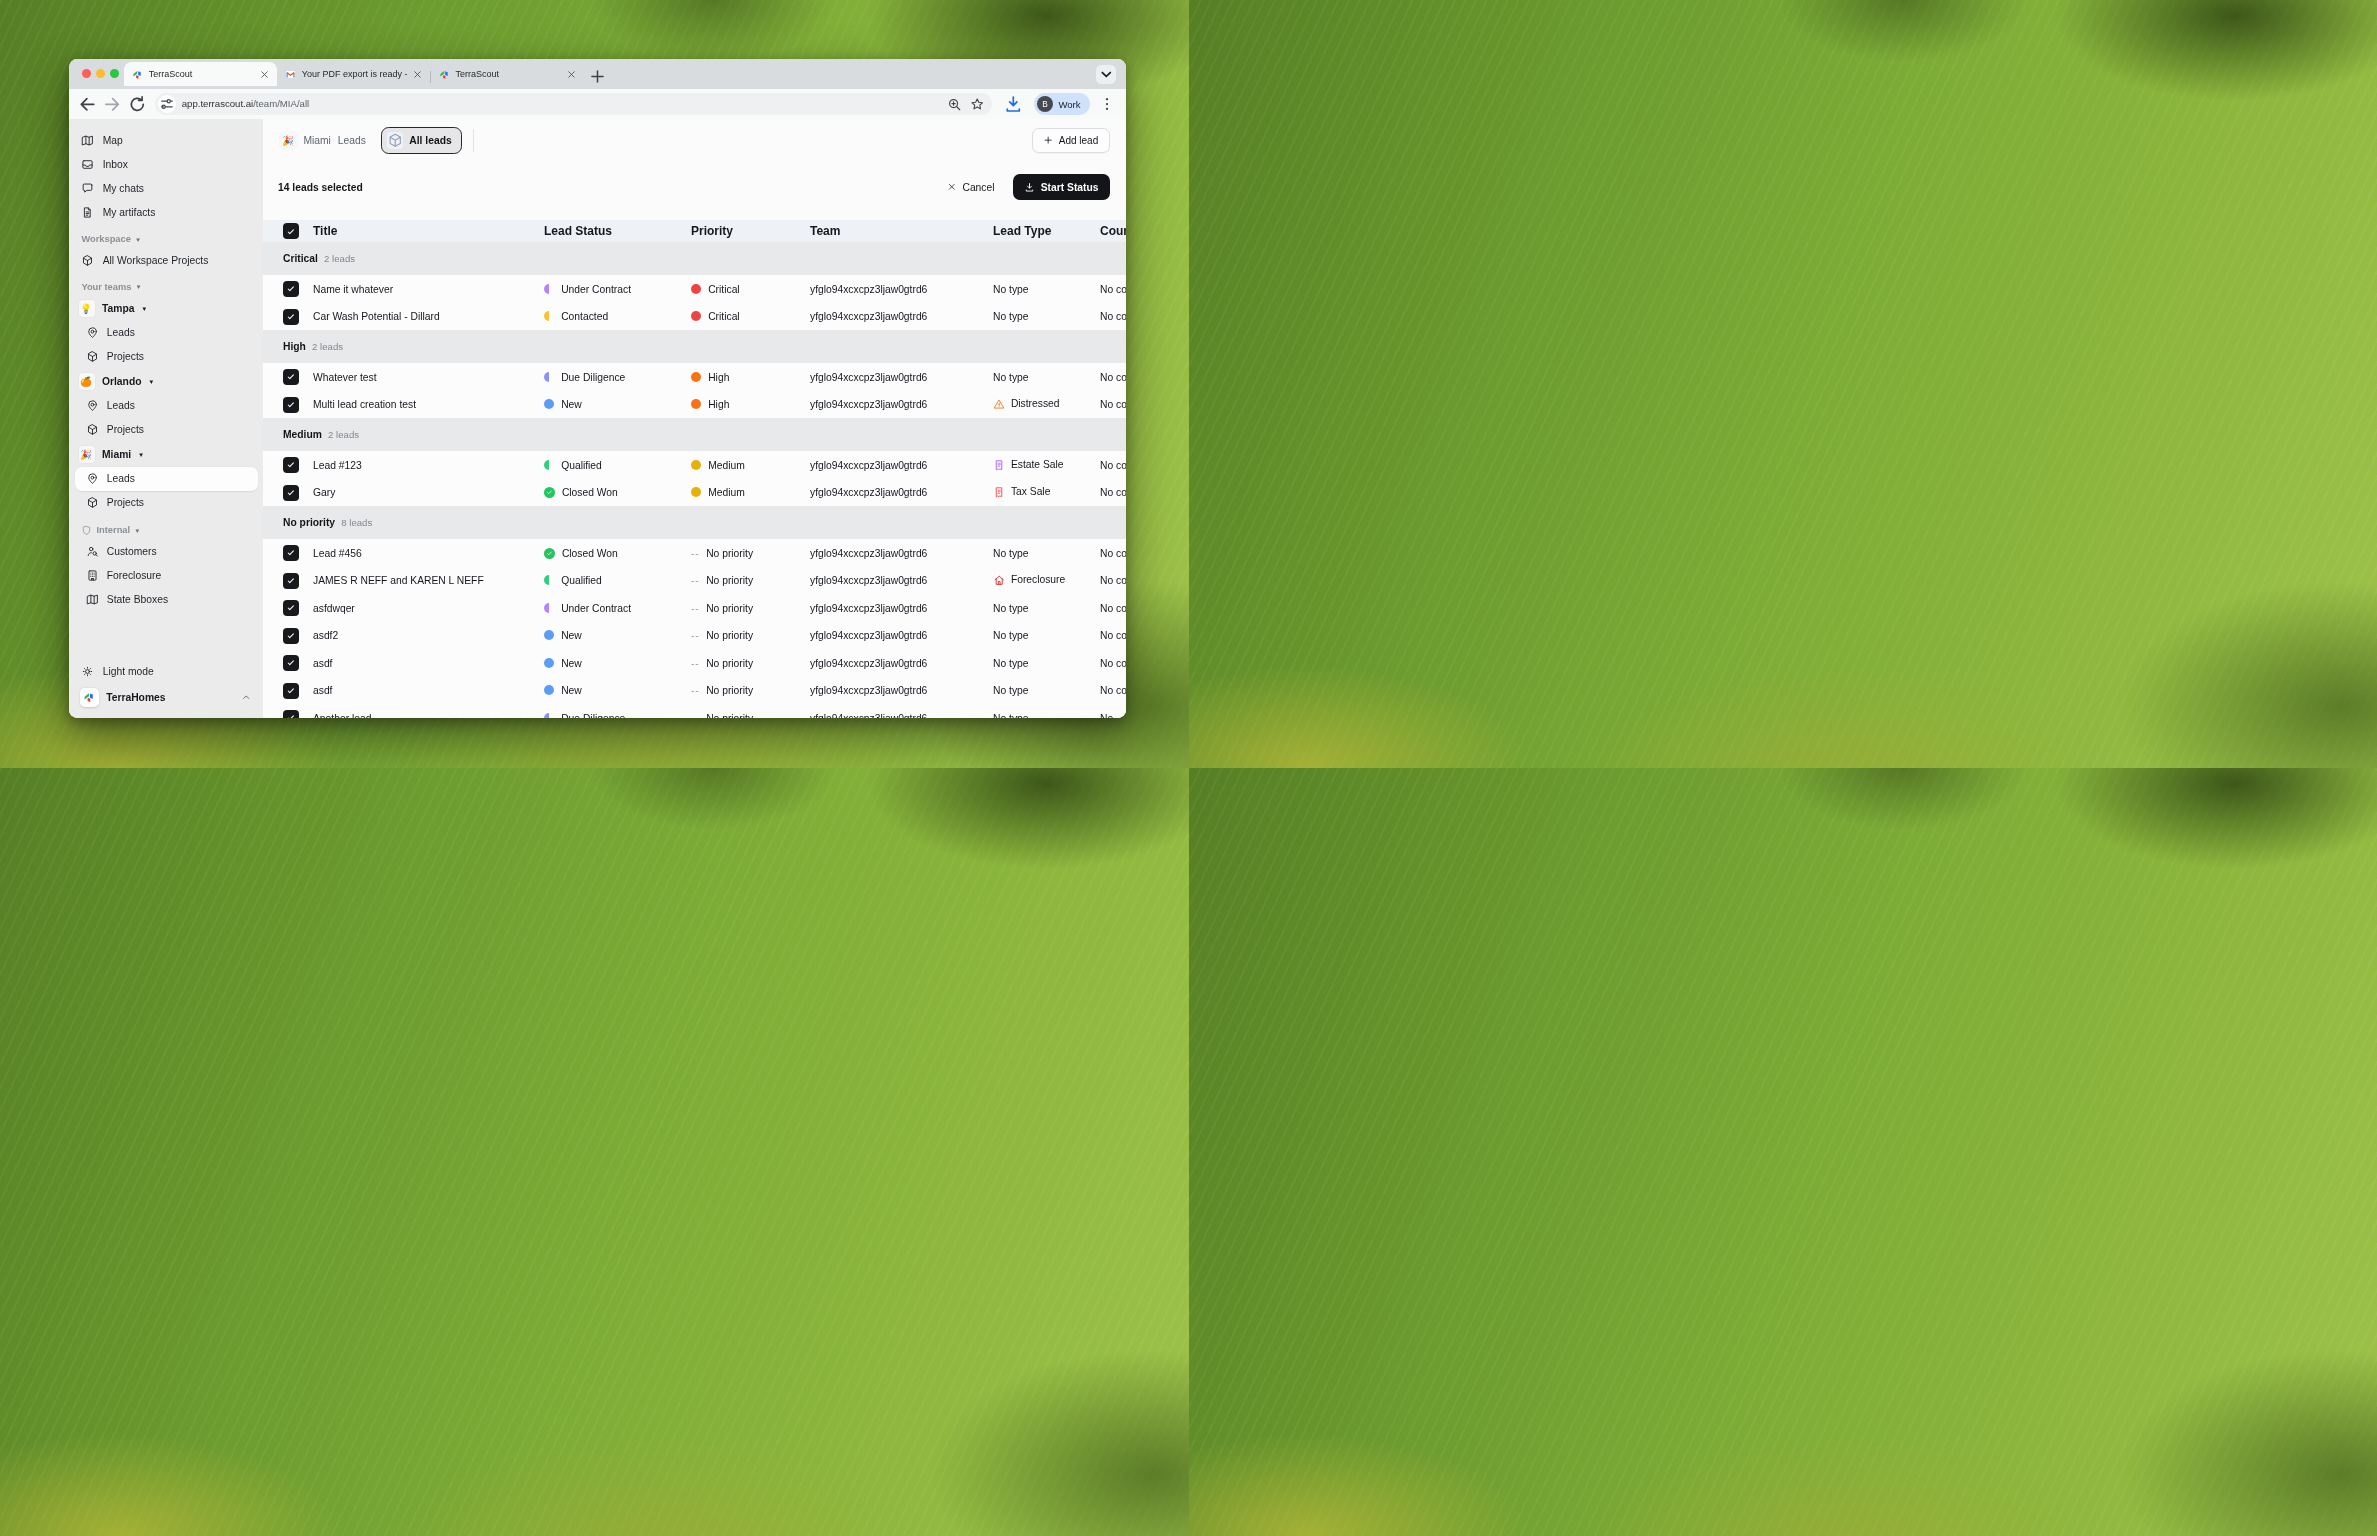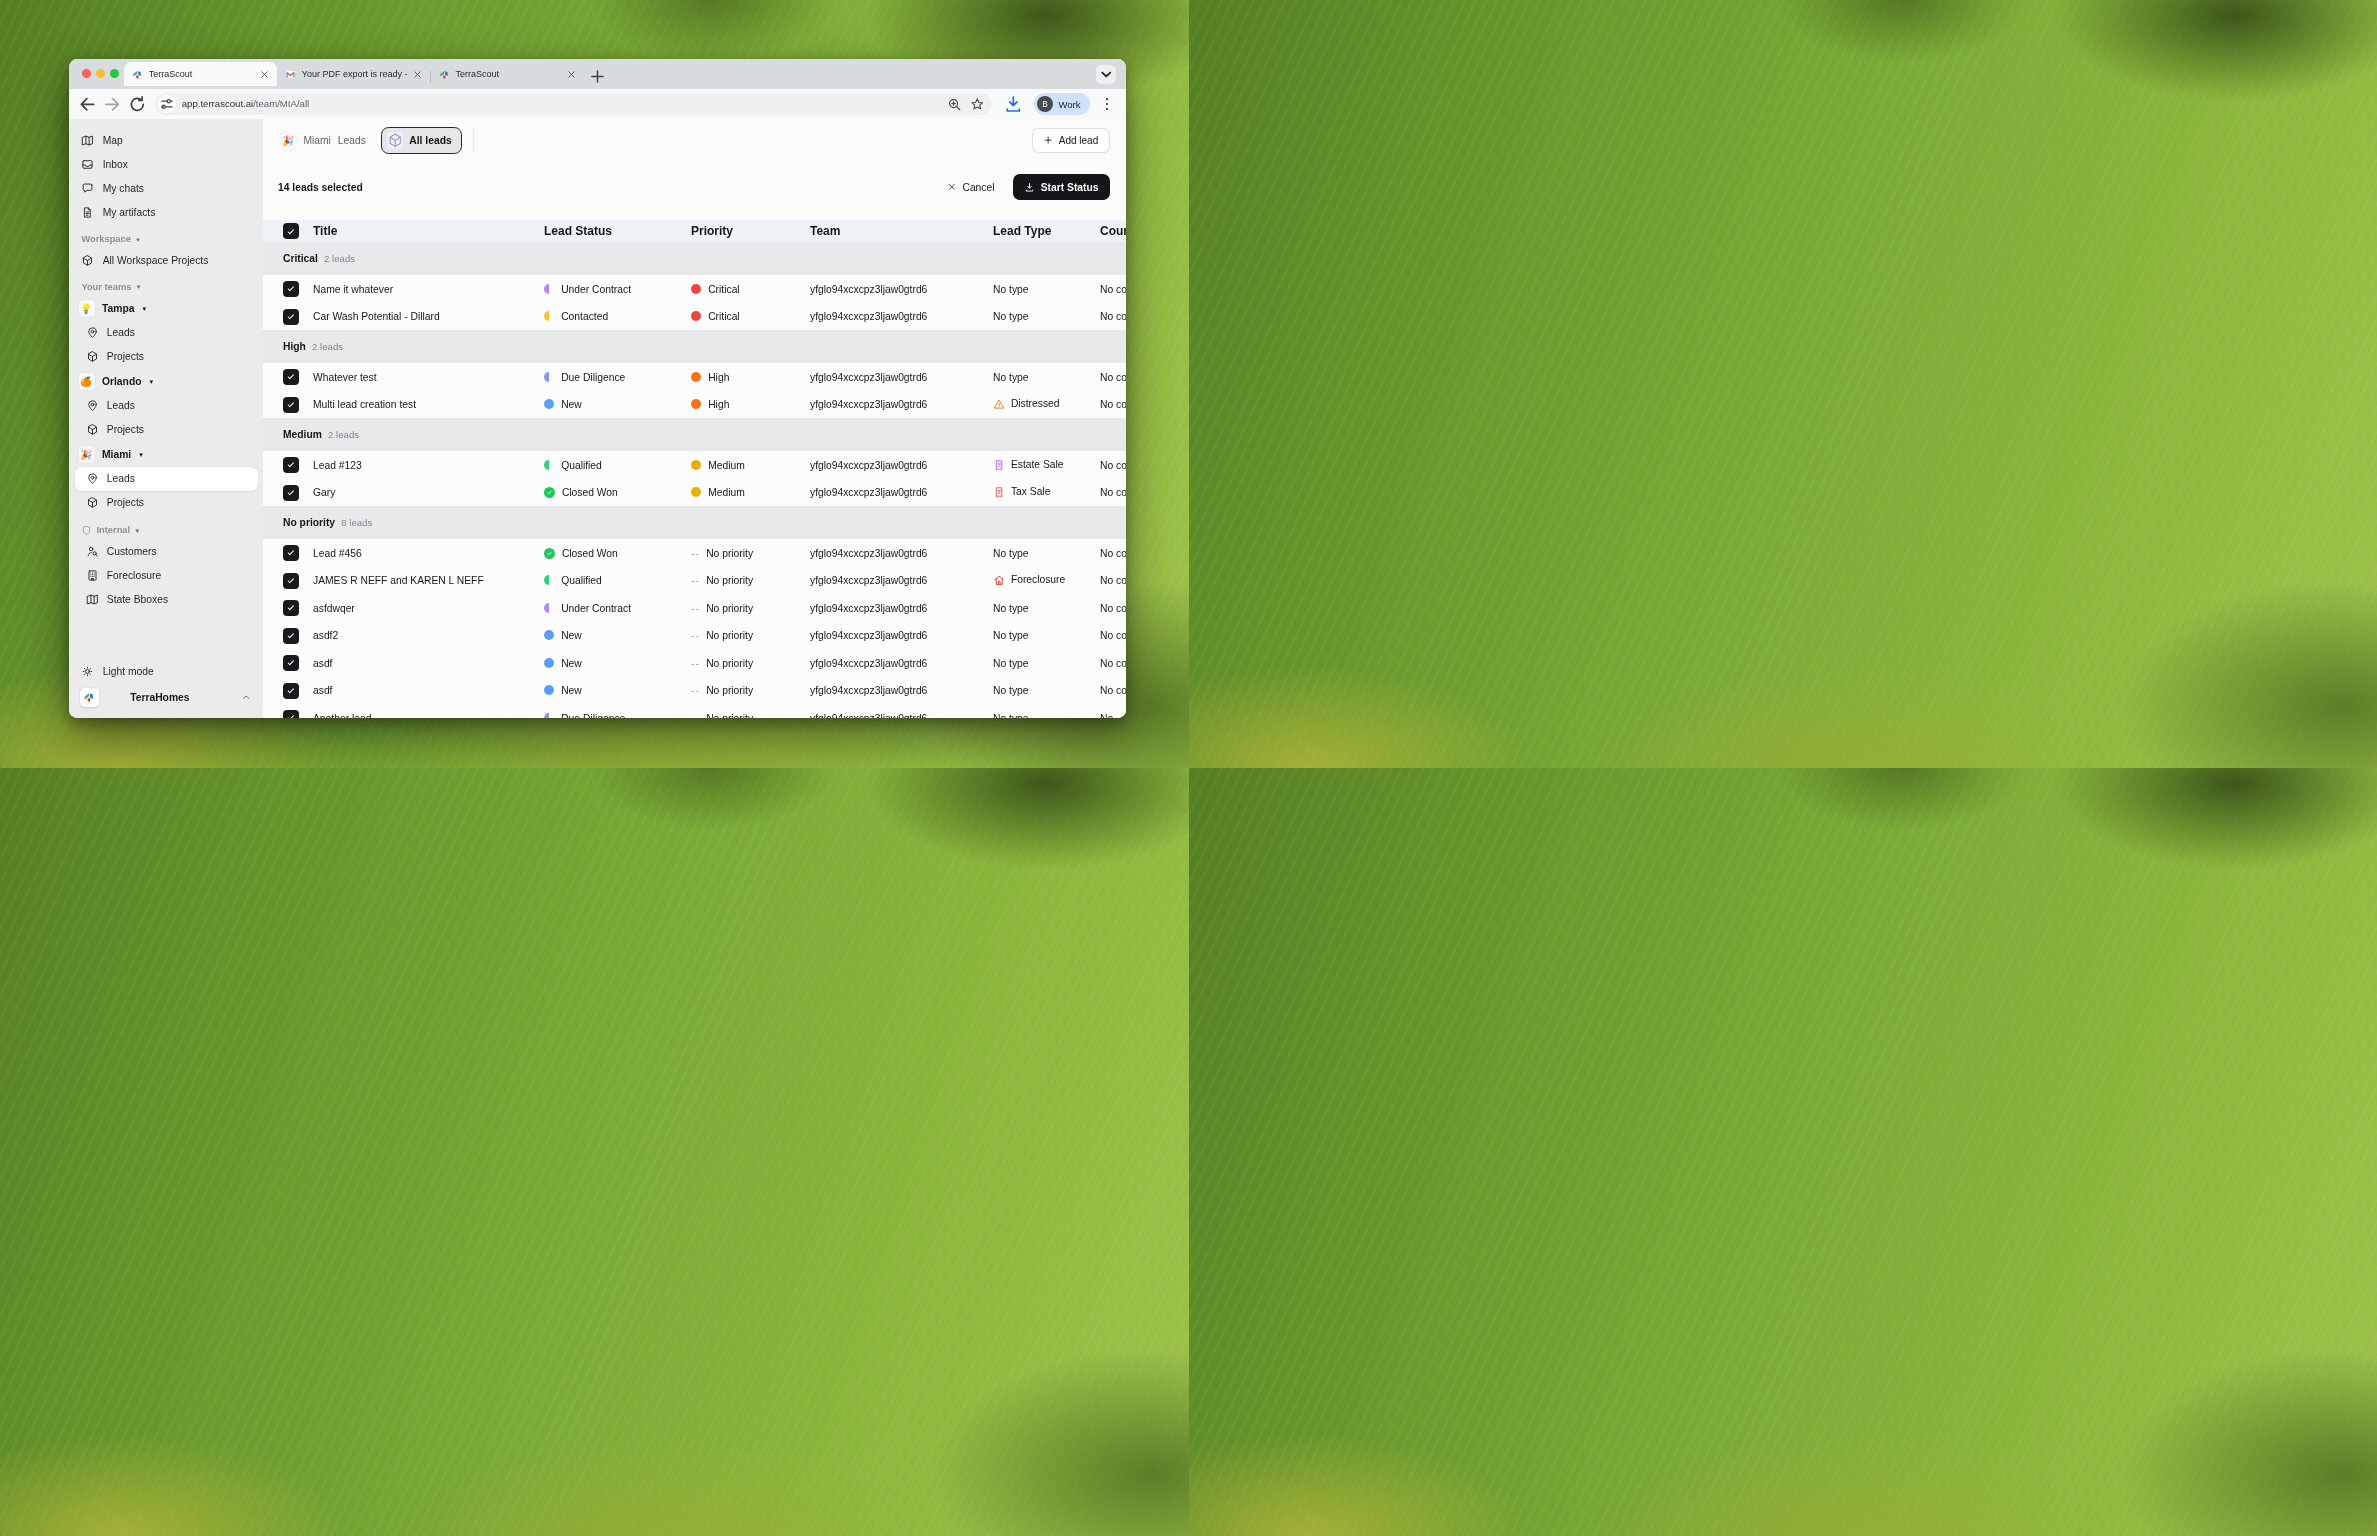--- a/index.html
+++ b/index.html
@@ -58,21 +58,21 @@
   .s-item.selected{ background:#fdfdfe; box-shadow:0 0.7px 1.4px rgba(0,0,0,.08); }
   .s-item.sub{ padding-left:11px; }
   .s-label{ font-size:9.3px; font-weight:700; color:#8b9097; padding:0 6.9px; margin:9.6px 0 4.1px; display:flex; align-items:center; gap:4.1px; }
   .s-label .caret{ font-size:6.2px; color:#6e737a; }
   .team-head{ height:25px; display:flex; align-items:center; gap:6.9px; padding:0 4.1px; font-size:10.3px; font-weight:700; color:#17191d; }
   .emoji-tile{ width:16.5px; height:16.5px; border-radius:4.1px; background:#f7f8f9; display:flex; align-items:center; justify-content:center; font-size:9.6px; box-shadow:0 0 0 0.7px rgba(0,0,0,.03);}
   .caret{ font-size:6.2px; color:#17191d; }
   .side-spacer{ flex:1; }
   .org-row{ height:27.5px; display:flex; align-items:center; gap:7.6px; padding:0 5.5px; }
   .org-tile{ width:18.6px; height:18.6px; background:#fff; border-radius:4.8px; display:flex; align-items:center; justify-content:center; box-shadow:0 0.7px 2.1px rgba(0,0,0,.15); }
-  .org-name{ font-size:10.3px; font-weight:600; color:#17191d; flex:1;margin-left:24px; }
+  .org-name{ font-size:10.3px; font-weight:600; color:#17191d; flex:1; }
   .org-chev{ color:#5b6069; width:12.4px; height:12.4px; }
   
   .main{ flex:1; display:flex; flex-direction:column; min-width:0; background:#fbfbfc; overflow:hidden; }
   .page-header{ height:43px; display:flex; align-items:center; padding:0 16.5px 0 17px; flex:0 0 auto; }
   .crumb{ display:flex; align-items:center; gap:6.9px; }
   .crumb .c-txt{ font-size:10.3px; color:#5d646d; }
   .view-pill{ margin-left:15px; height:27.5px; border:1.4px solid #26282c; background:#e6e6e8; border-radius:7.6px; display:flex; align-items:center; gap:6.2px; padding:0 9.6px 0 4.8px; }
   .cube-tile{ width:16.5px; height:16.5px; border-radius:4.1px; background:#edf1fb; color:#9aa3b2; display:flex; align-items:center; justify-content:center; }
   .view-pill .v-txt{ font-size:10.3px; font-weight:600; color:#101214; }
   .pill-divider{ width:0.7px; height:23.4px; background:#e2e3e5; margin-left:11px; }

